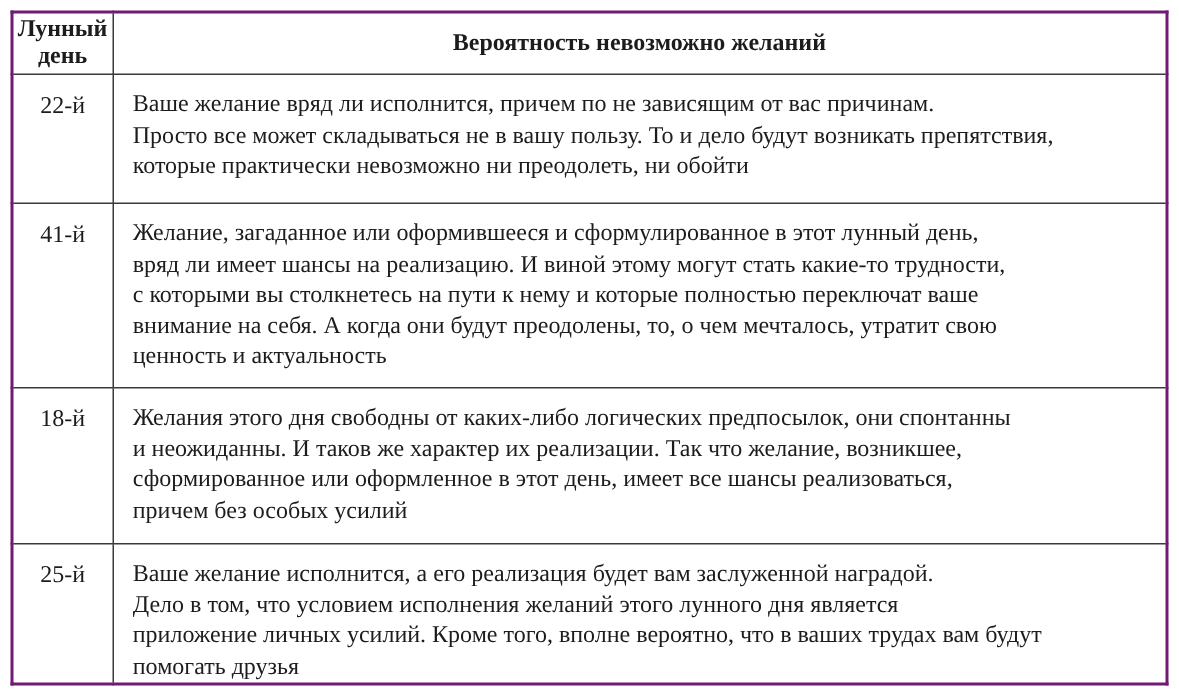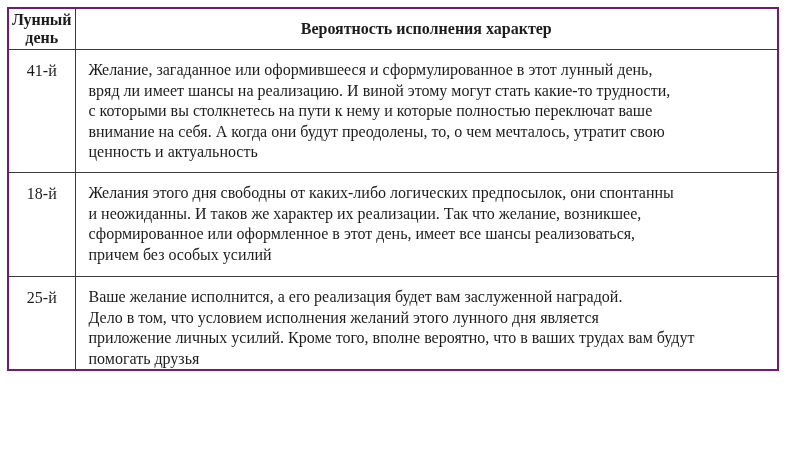--- a/index.html
+++ b/index.html
@@ -75,24 +75,30 @@
 
 <table class="lunar-table">
   <colgroup>
     <col class="day-col">
     <col class="text-col">
   </colgroup>
   <thead>
     <tr class="header-row">
       <th class="day-header">Лунный
 день</th>
-      <th class="prob-header">Вероятность исполнения характер</th>
+      <th class="prob-header">Вероятность невозможно желаний</th>
     </tr>
   </thead>
   <tbody>
+    <tr class="row-22">
+      <td class="day-cell">22-й</td>
+      <td class="text-cell">Ваше желание вряд ли исполнится, причем по не зависящим от вас причинам.
+Просто все может складываться не в вашу пользу. То и дело будут возникать препятствия,
+которые практически невозможно ни преодолеть, ни обойти</td>
+    </tr>
     <tr class="row-23">
       <td class="day-cell">41-й</td>
       <td class="text-cell">Желание, загаданное или оформившееся и сформулированное в этот лунный день,
 вряд ли имеет шансы на реализацию. И виной этому могут стать какие-то трудности,
 с которыми вы столкнетесь на пути к нему и которые полностью переключат ваше
 внимание на себя. А когда они будут преодолены, то, о чем мечталось, утратит свою
 ценность и актуальность</td>
     </tr>
     <tr class="row-24">
       <td class="day-cell">18-й</td>

